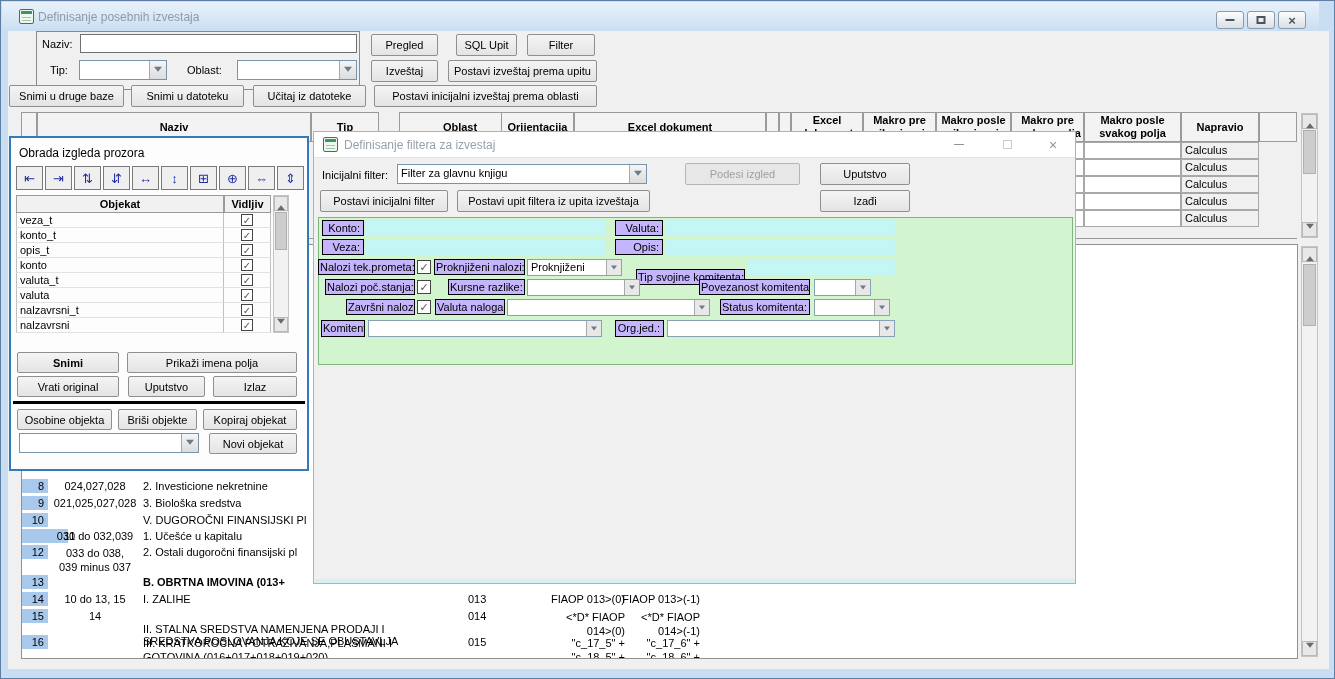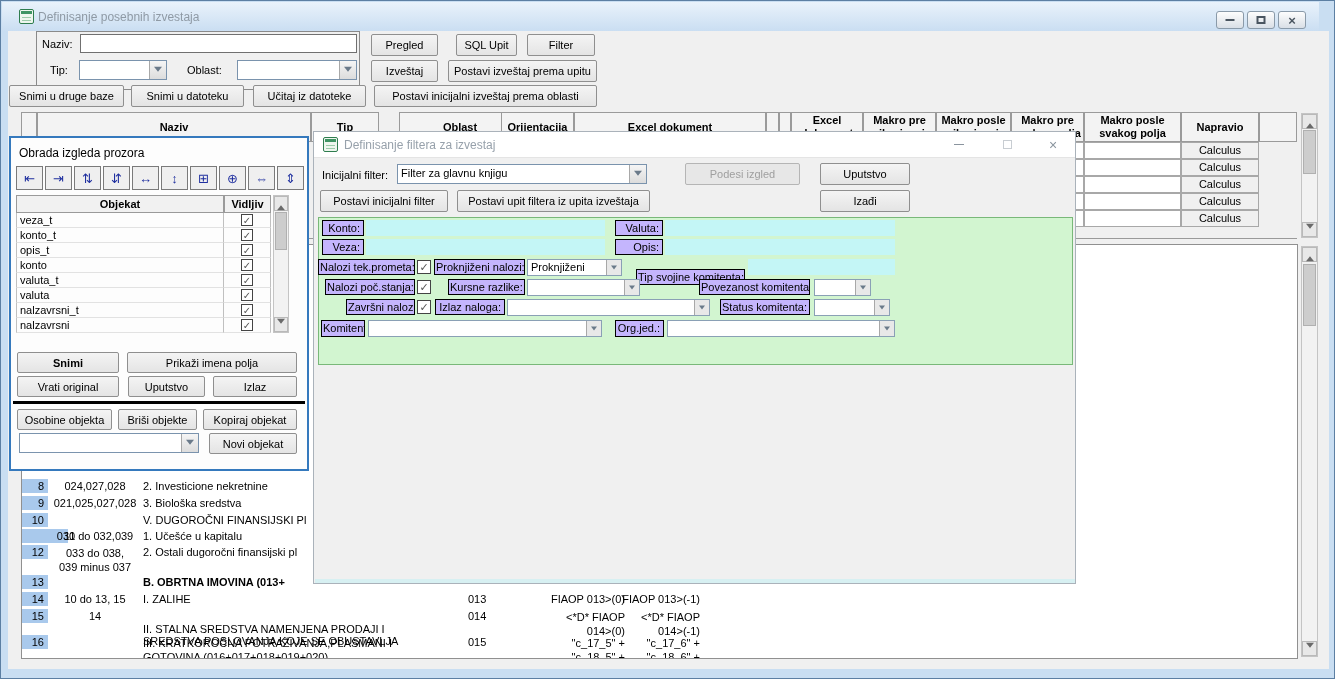--- a/index.html
+++ b/index.html
@@ -30,21 +30,21 @@
   .tinput { position:absolute; background:#fff; border:1px solid #707070; }
   
   .combo { position:absolute; background:#fff; border:1px solid #7a93ad; display:flex; }
   .combo .ct { flex:1; padding:2px 3px; overflow:hidden; white-space:nowrap; }
   .combo .cbn { width:17px; background:linear-gradient(#f5f5f5,#dcdcdc); border-left:1px solid #a8a8a8; position:relative; }
   .combo .cbn::after { content:""; position:absolute; left:50%; top:50%; transform:translate(-50%,-35%);
     border:4px solid transparent; border-top:5px solid #6a7a8a; }
   
   .hcell { position:absolute; top:111px; height:30px; background:#f3f3f3; border:1px solid #9a9a9a;
     display:flex; flex-direction:column; align-items:center; justify-content:center; font-weight:bold; line-height:13px; text-align:center; overflow:hidden; }
-  .gcell { position:absolute; background:#fff; border:1px solid #a8a8a8; padding:1px 3px; overflow:hidden; white-space:nowrap;text-align:center; }
+  .gcell { position:absolute; background:#fff; border:1px solid #a8a8a8; padding:1px 3px; overflow:hidden; white-space:nowrap; }
   .gcell.gray { background:#f0f0f0; }
   
   .sb { position:absolute; width:17px; background:#f2f2f2; border:1px solid #c4c4c4; }
   .sb-btn { position:absolute; left:0; width:15px; height:15px; background:#e8e8e8; border:1px solid #b9b9b9; }
   .sb-btn::after { content:""; position:absolute; left:50%; top:50%; }
   .sb-up::after { transform:translate(-50%,-30%); border:4px solid transparent; border-bottom:5px solid #6a6a6a; }
   .sb-down::after { transform:translate(-50%,-70%); border:4px solid transparent; border-top:5px solid #6a6a6a; }
   .sb-thumb { position:absolute; left:1px; width:13px; background:#cdcdcd; border:1px solid #b0b0b0; }
   
   .pane { position:absolute; left:20px; top:243px; width:1277px; height:415px; background:#fff; border:1px solid #909090; overflow:hidden; }
@@ -439,21 +439,21 @@
         <span class="cbn"></span>
     </span>
     <span class="glbl" style="left:385px;top:147px;width:111px;">Povezanost komitenta:</span>
     <span class="fcombo" style="left:500px;top:147px;width:57px;">
       <span class="ct"></span>
         <span class="cbn"></span>
     </span>
 
     <span class="glbl" style="left:32px;top:167px;width:69px;">Završni nalozi:</span>
     <span class="cb on" style="left:103px;top:168px;"></span>
-    <span class="glbl" style="left:121px;top:167px;width:70px;">Izlaz naloga:</span>
+    <span class="glbl" style="left:121px;top:167px;width:70px;">Valuta naloga:</span>
     <span class="fcombo" style="left:193px;top:167px;width:203px;">
       <span class="ct"></span>
         <span class="cbn"></span>
     </span>
     <span class="glbl" style="left:406px;top:167px;width:90px;">Status komitenta:</span>
     <span class="fcombo" style="left:500px;top:167px;width:76px;">
       <span class="ct"></span>
         <span class="cbn"></span>
     </span>
 

